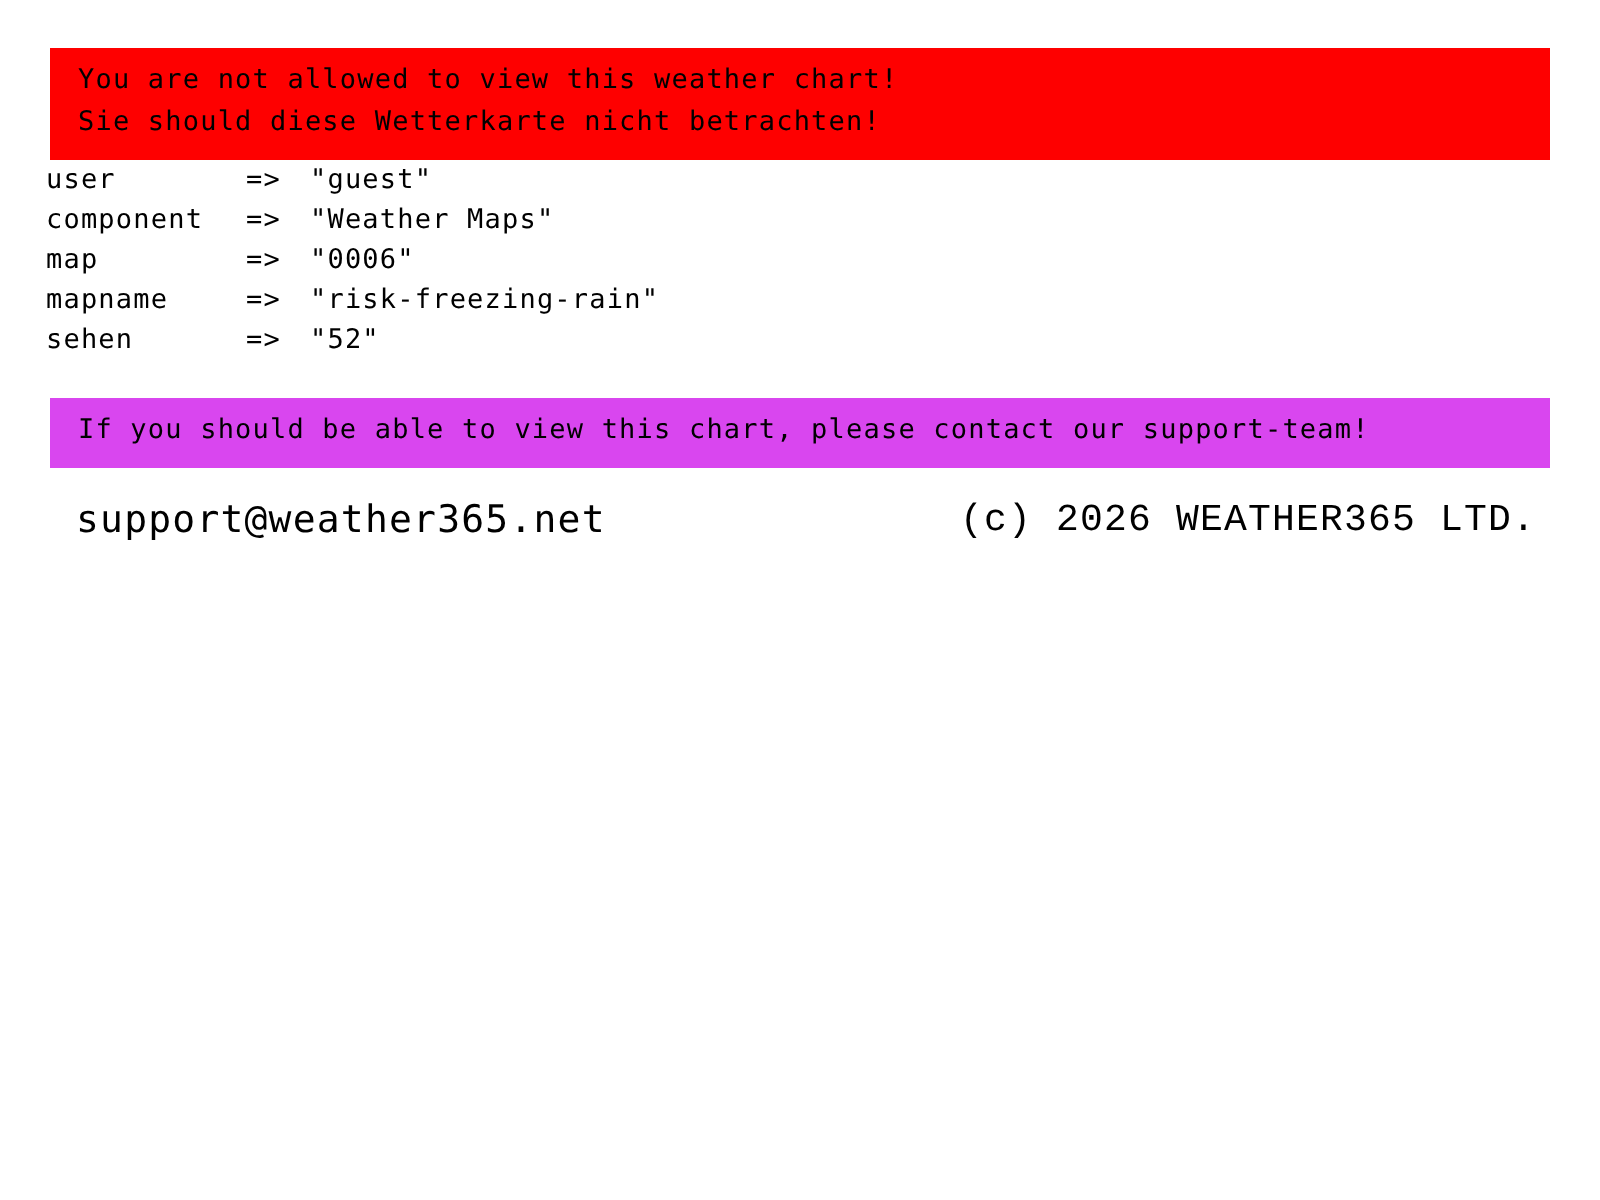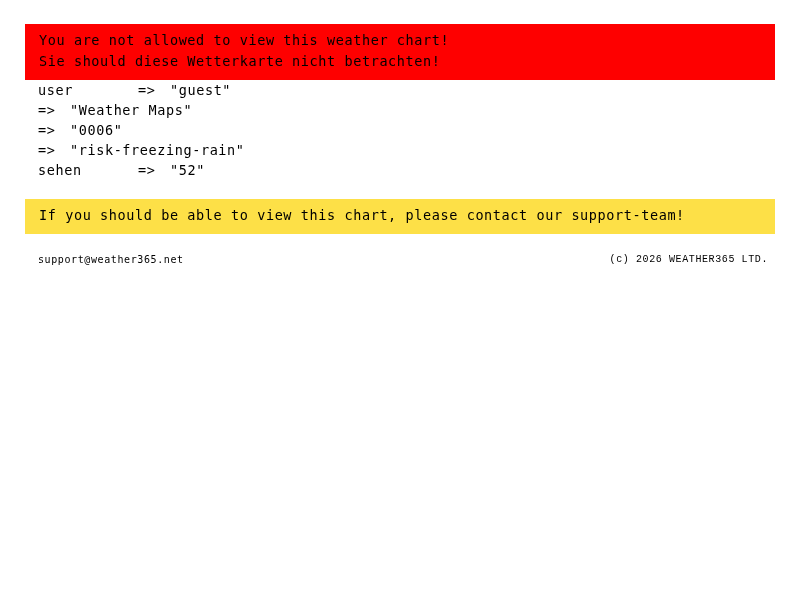--- a/index.html
+++ b/index.html
@@ -29,33 +29,33 @@
     width: 750px;
     box-sizing: border-box;
     padding: 6px 14px 8px 14px;
   }
   .banner-error {
     top: 24px;
     background: #fe0000;
   }
   .banner-ok {
     top: 199px;
-    background: #fde047;
+    background: #d946ef;
   }
   .banner-line {
     font-family: "DejaVu Sans Mono", "Liberation Mono", monospace;
     font-size: 13.5px;
     line-height: 21px;
     white-space: pre;
     letter-spacing: 0.6px;
     color: #000000;
   }
   .params {
     position: absolute;
-    left: 38px;
+    left: 23px;
     top: 80px;
     width: 700px;
   }
   .param-row {
     display: flex;
     line-height: 20px;
     height: 20px;
     white-space: pre;
     font-size: 13.5px;
     letter-spacing: 0.6px;
@@ -71,21 +71,21 @@
   .param-value {
     flex: 1 1 auto;
   }
   .footer {
     position: absolute;
     left: 38px;
     top: 250px;
     width: 730px;
     display: flex;
     justify-content: space-between;
-    font-size: 10px;
+    font-size: 19px;
     line-height: 20px;
     white-space: pre;
     letter-spacing: 0.6px;
   }
   .footer-right {
     text-align: right;
     font-family: Liberation Mono, monospace;
   }
   a {
     color: #000000;
@@ -104,30 +104,33 @@
 
   <div class="params">
 
     <div class="param-row">
       <span class="param-key">user</span>
       <span class="param-arrow">=&gt;</span>
       <span class="param-value">"guest"</span>
     </div>
 
     <div class="param-row">
+      <span class="param-key">component</span>
       <span class="param-arrow">=&gt;</span>
       <span class="param-value">"Weather Maps"</span>
     </div>
 
     <div class="param-row">
+      <span class="param-key">map</span>
       <span class="param-arrow">=&gt;</span>
       <span class="param-value">"0006"</span>
     </div>
 
     <div class="param-row">
+      <span class="param-key">mapname</span>
       <span class="param-arrow">=&gt;</span>
       <span class="param-value">"risk-freezing-rain"</span>
     </div>
 
     <div class="param-row">
       <span class="param-key">sehen</span>
       <span class="param-arrow">=&gt;</span>
       <span class="param-value">"52"</span>
     </div>
 

